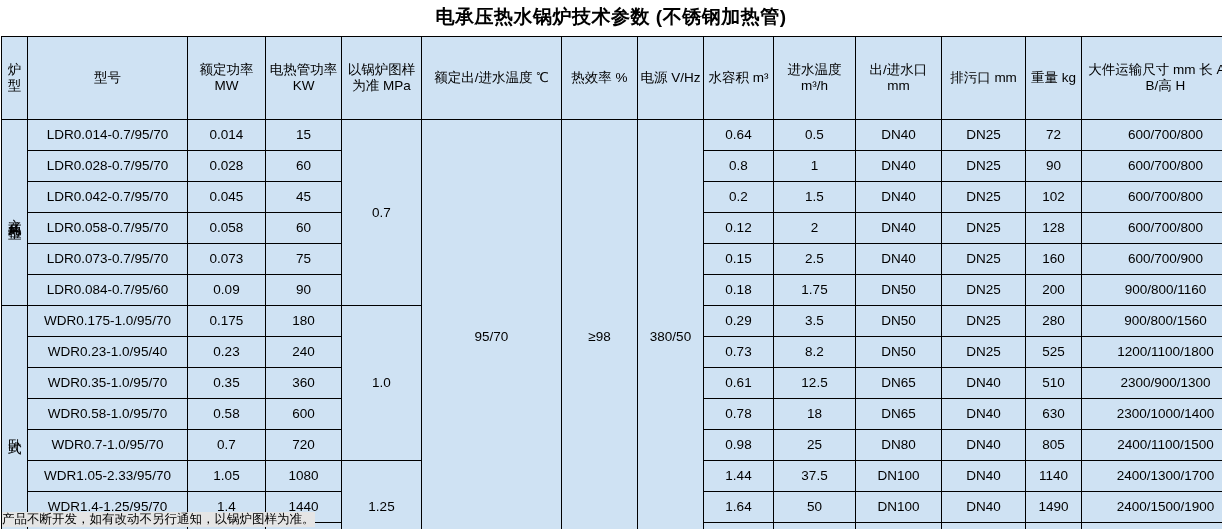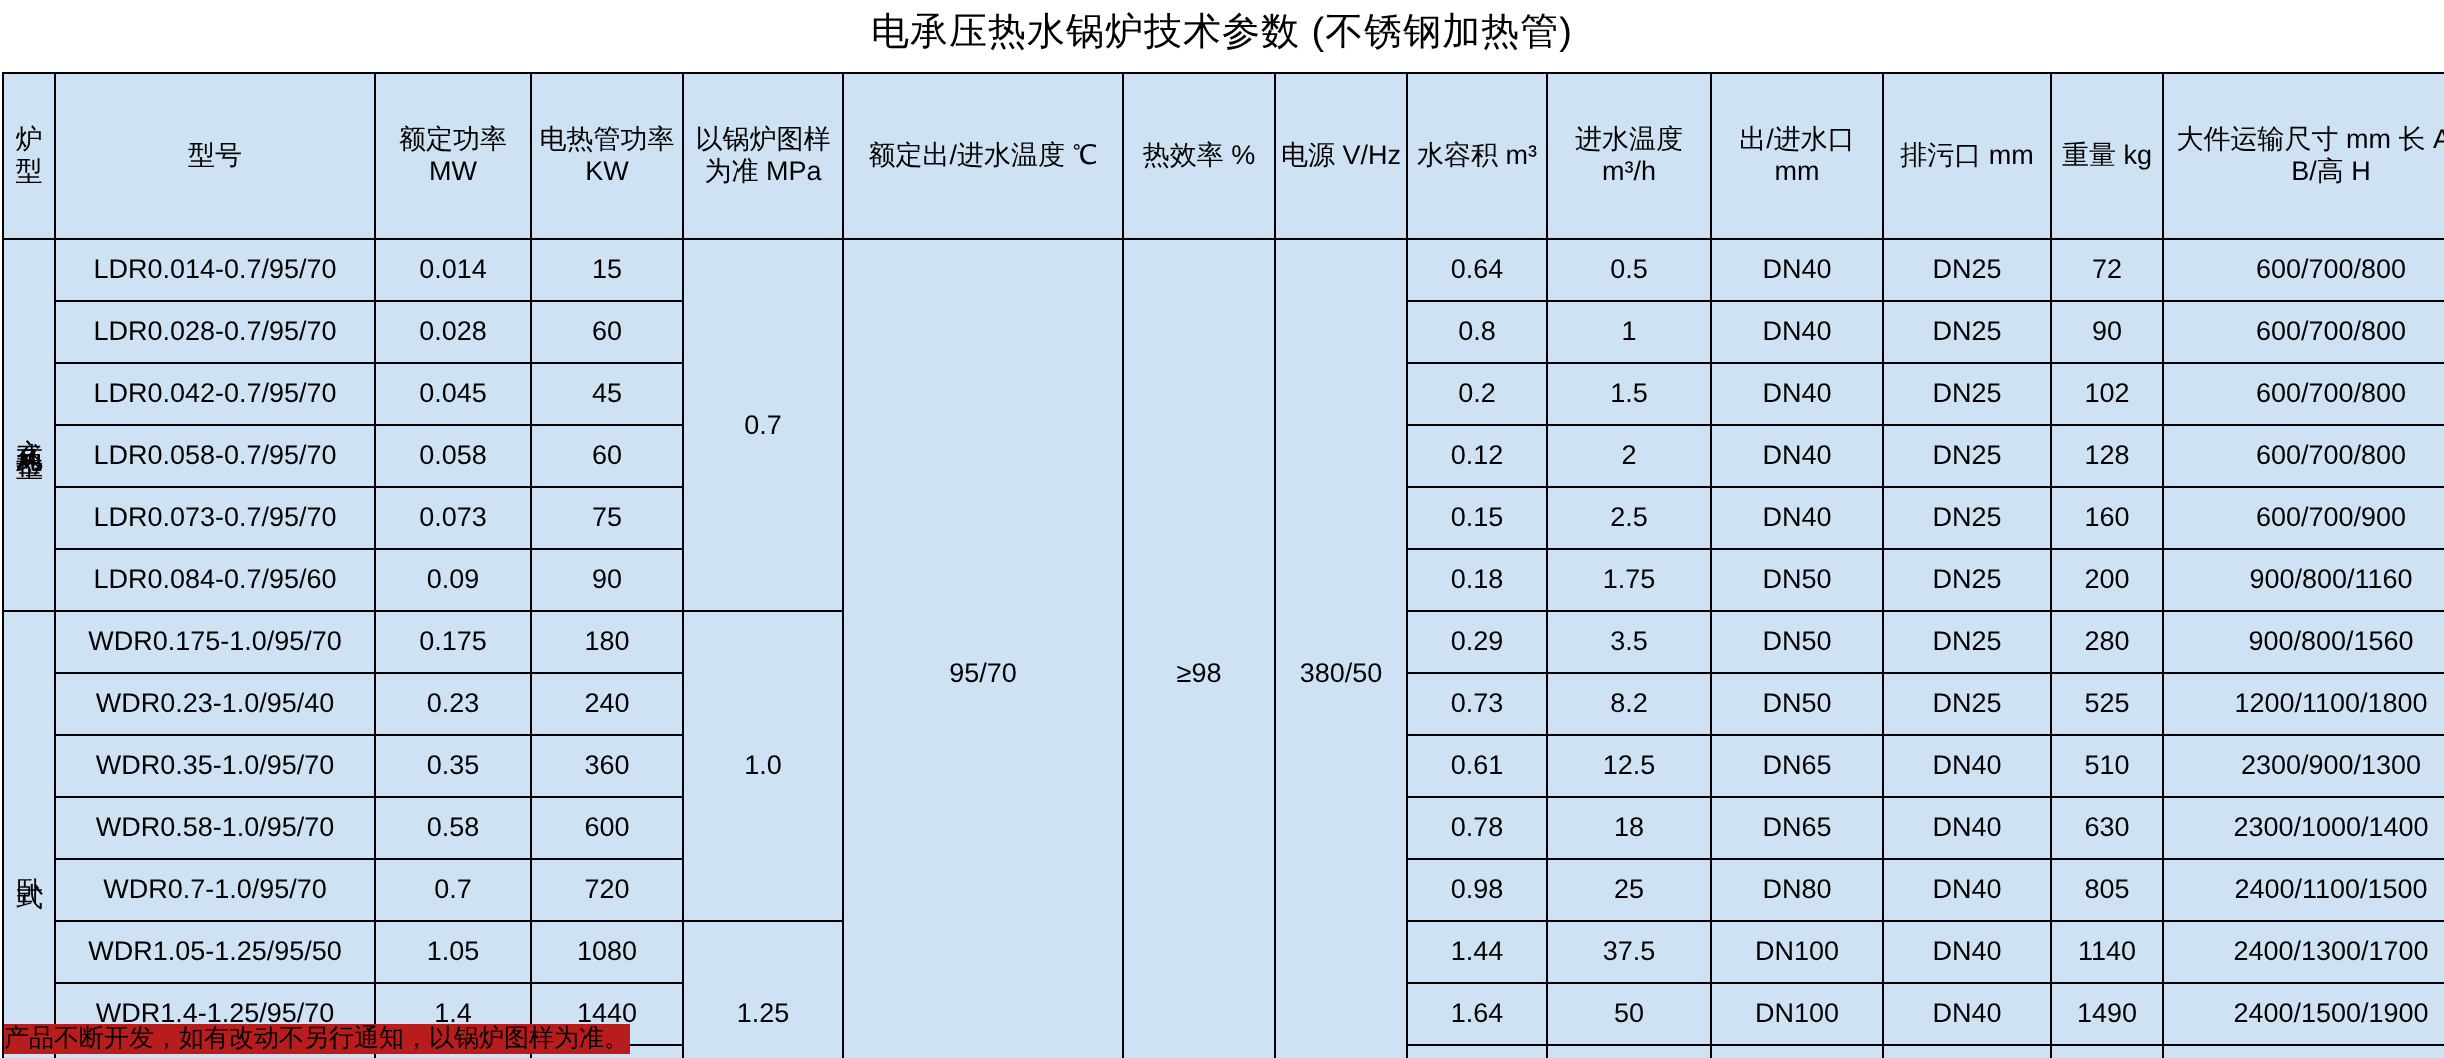--- a/index.html
+++ b/index.html
@@ -16,21 +16,21 @@
   }
   .page {
     position: relative;
     width: 1222px;
     height: 529px;
     box-sizing: border-box;
   }
   .title {
     text-align: center;
     font-size: 19px;
-    font-weight: 400;
+    font-weight: 700;
     line-height: 34px;
     height: 36px;
     color: #000;
     letter-spacing: 0.5px;
   }
   table.spec {
     border-collapse: collapse;
     table-layout: fixed;
     width: 1220px;
     margin: 0 1px;
@@ -73,21 +73,21 @@
     text-orientation: upright;
     margin: 0 auto;
     letter-spacing: 2px;
   }
   .footnote {
     position: absolute;
     left: 2px;
     bottom: 2px;
     font-size: 12.5px;
     color: #000;
-    background: #b91c1c;
+    background: #e5e5e5;
     line-height: 1.2;
     margin-top: 20px;
   }
   .col-group  { width: 26px; }
   .col-model  { width: 160px; }
   .col-mw     { width: 78px; }
   .col-kw     { width: 76px; }
   .col-mpa    { width: 80px; }
   .col-temp   { width: 140px; }
   .col-eff    { width: 76px; }
@@ -268,21 +268,21 @@
           <td>0.7</td>
           <td>720</td>
           <td>0.98</td>
           <td>25</td>
           <td>DN80</td>
           <td>DN40</td>
           <td>805</td>
           <td>2400/1100/1500</td>
         </tr>
         <tr>
-          <td class="model">WDR1.05-1.25/95/50</td>
+          <td class="model">WDR1.05-2.33/95/70</td>
           <td>1.05</td>
           <td>1080</td>
           <td rowspan="3">1.25</td>
           <td>1.44</td>
           <td>37.5</td>
           <td>DN100</td>
           <td>DN40</td>
           <td>1140</td>
           <td>2400/1300/1700</td>
         </tr>

